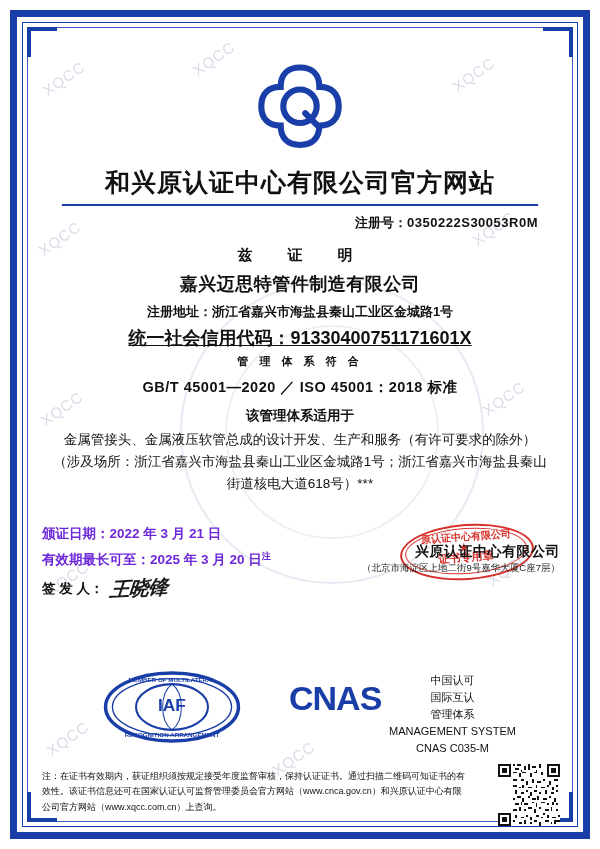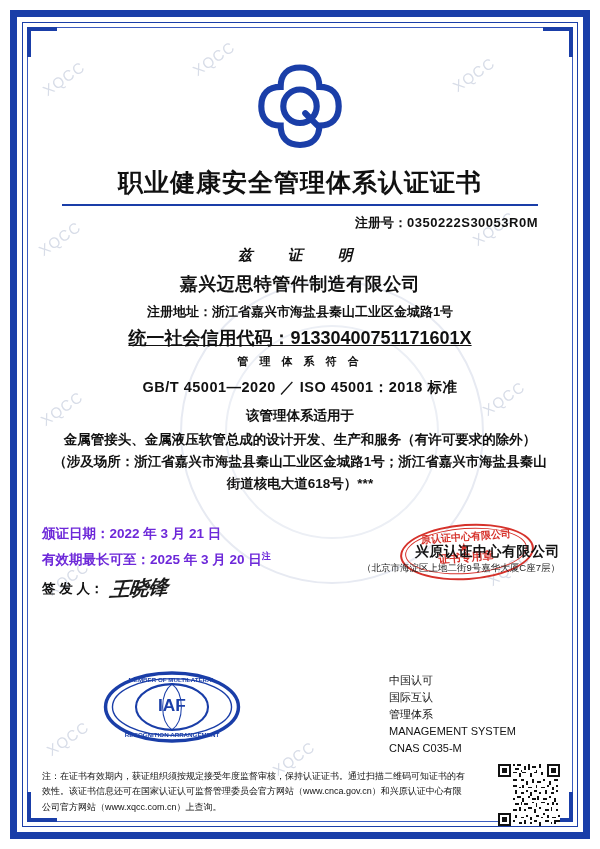--- a/index.html
+++ b/index.html
@@ -101,21 +101,21 @@
     position:absolute;right:28px;top:180px;
     font-size:13px;color:#111;font-weight:bold;
   }
   .reg-no .lbl{font-weight:bold;}
   .reg-no .val{font-weight:bold;letter-spacing:0.5px;}
 
   .row-center{
     position:absolute;left:0;right:0;text-align:center;color:#111;
   }
   .hereby{
-    top:212px;font-size:15px;font-weight:bold;letter-spacing:10px;font-style:italic;
+    top:212px;font-size:15px;font-weight:bold;letter-spacing:10px;
   }
   .company{
     top:238px;font-size:18px;font-weight:bold;letter-spacing:0.5px;
   }
   .addr{
     top:269px;font-size:13px;font-weight:bold;
   }
   .credit{
     top:292px;font-size:18px;font-weight:bold;text-decoration:underline;
   }
@@ -123,21 +123,21 @@
     top:320px;font-size:11px;font-weight:bold;letter-spacing:4px;
   }
   .standard{
     top:344px;font-size:14.5px;font-weight:bold;letter-spacing:0.5px;
   }
   .scope-head{
     top:357px;font-size:13.5px;font-weight:bold;margin-top:16px;
   }
   .scope-body{
     position:absolute;left:18px;right:18px;top:395px;
-    text-align:center;font-size:13.5px;font-weight:bold;color:#111;
+    text-align:center;font-size:13.5px;font-weight:normal;color:#111;
     line-height:1.62;
   }
 
   .dates{
     position:absolute;left:8px;top:487px;
     font-size:13.5px;color:#6d28d9;font-weight:bold;line-height:1.9;
   }
   .dates .sup{font-size:9px;vertical-align:super;}
 
   .issuer-row{
@@ -197,21 +197,21 @@
   .iaf{
     position:absolute;left:68px;top:637px;width:140px;height:72px;
   }
   .cnas{
     position:absolute;left:255px;top:645px;
     font-size:34px;font-weight:bold;color:#1a3ea8;
     letter-spacing:-1px;font-family:"Liberation Sans", sans-serif;
   }
   .cnas-text{
     position:absolute;left:355px;top:638px;
-    font-size:11px;color:#111;line-height:1.55;
+    font-size:11px;color:#111;line-height:1.55;text-align:center;
   }
 
   .footnote{
     position:absolute;left:8px;right:100px;top:735px;
     font-size:9px;color:#111;line-height:1.7;
   }
   .qr{
     position:absolute;right:6px;top:730px;
     width:62px;height:62px;
   }
@@ -247,21 +247,21 @@
   <div class="content">
 
     <div class="logo-wrap">
       <svg class="logo" viewBox="0 0 100 100">
         <path d="M50 4 C64 4 72 12 72 26 C86 26 94 34 94 48 C94 62 86 70 72 70 C72 84 64 92 50 92 C36 92 28 84 28 70 C14 70 6 62 6 48 C6 34 14 26 28 26 C28 12 36 4 50 4 Z" fill="none" stroke="#1a3ea8" stroke-width="7"></path>
         <circle cx="50" cy="48" r="19" fill="none" stroke="#1a3ea8" stroke-width="7"></circle>
         <path d="M56 56 L70 70" stroke="#1a3ea8" stroke-width="7" stroke-linecap="round"></path>
       </svg>
     </div>
 
-    <div class="title">职业健康安全管理体系认证证书</div>
+    <div class="title">和兴原认证中心有限公司官方网站</div>
     <div class="title-rule"></div>
 
     <div class="reg-no">
       <span class="lbl">注册号：</span><span class="val">0350222S30053R0M</span>
     </div>
 
     <div class="row-center hereby">兹　证　明</div>
     <div class="row-center company">嘉兴迈思特管件制造有限公司</div>
     <div class="row-center addr">注册地址：浙江省嘉兴市海盐县秦山工业区金城路1号</div>
     <div class="row-center credit">统一社会信用代码：91330400751171601X</div>
@@ -298,20 +298,21 @@
       <ellipse cx="100" cy="52" rx="96" ry="49" fill="none" stroke="#1a3ea8" stroke-width="5"></ellipse>
       <ellipse cx="100" cy="52" rx="86" ry="41" fill="none" stroke="#1a3ea8" stroke-width="2"></ellipse>
       <ellipse cx="100" cy="52" rx="52" ry="33" fill="none" stroke="#1a3ea8" stroke-width="3"></ellipse>
       <path d="M48 52 A52 33 0 0 1 152 52" fill="none" stroke="#1a3ea8" stroke-width="1.5"></path>
       <path d="M100 19 C82 32 82 72 100 85 C118 72 118 32 100 19 Z" fill="none" stroke="#1a3ea8" stroke-width="1.5"></path>
       <text x="100" y="58" text-anchor="middle" font-family="Liberation Sans, sans-serif" font-size="25" font-weight="bold" fill="#1a3ea8">IAF</text>
       <text x="100" y="16" text-anchor="middle" font-family="Liberation Sans, sans-serif" font-size="9" font-weight="bold" fill="#1a3ea8">MEMBER OF MULTILATERAL</text>
       <text x="100" y="96" text-anchor="middle" font-family="Liberation Sans, sans-serif" font-size="9" font-weight="bold" fill="#1a3ea8">RECOGNITION ARRANGEMENT</text>
     </svg>
 
+    <div class="cnas">CNAS</div>
     <div class="cnas-text">
       <div>中国认可</div>
       <div>国际互认</div>
       <div>管理体系</div>
       <div>MANAGEMENT SYSTEM</div>
       <div>CNAS C035-M</div>
     </div>
 
     <div class="footnote">
       <span>注：</span><span>在证书有效期内，获证组织须按规定接受年度监督审核，保持认证证书。通过扫描二维码可知证书的有效性。该证书信息还可在国家认证认可监督管理委员会官方网站（www.cnca.gov.cn）和兴原认证中心有限公司官方网站（www.xqcc.com.cn）上查询。</span>

